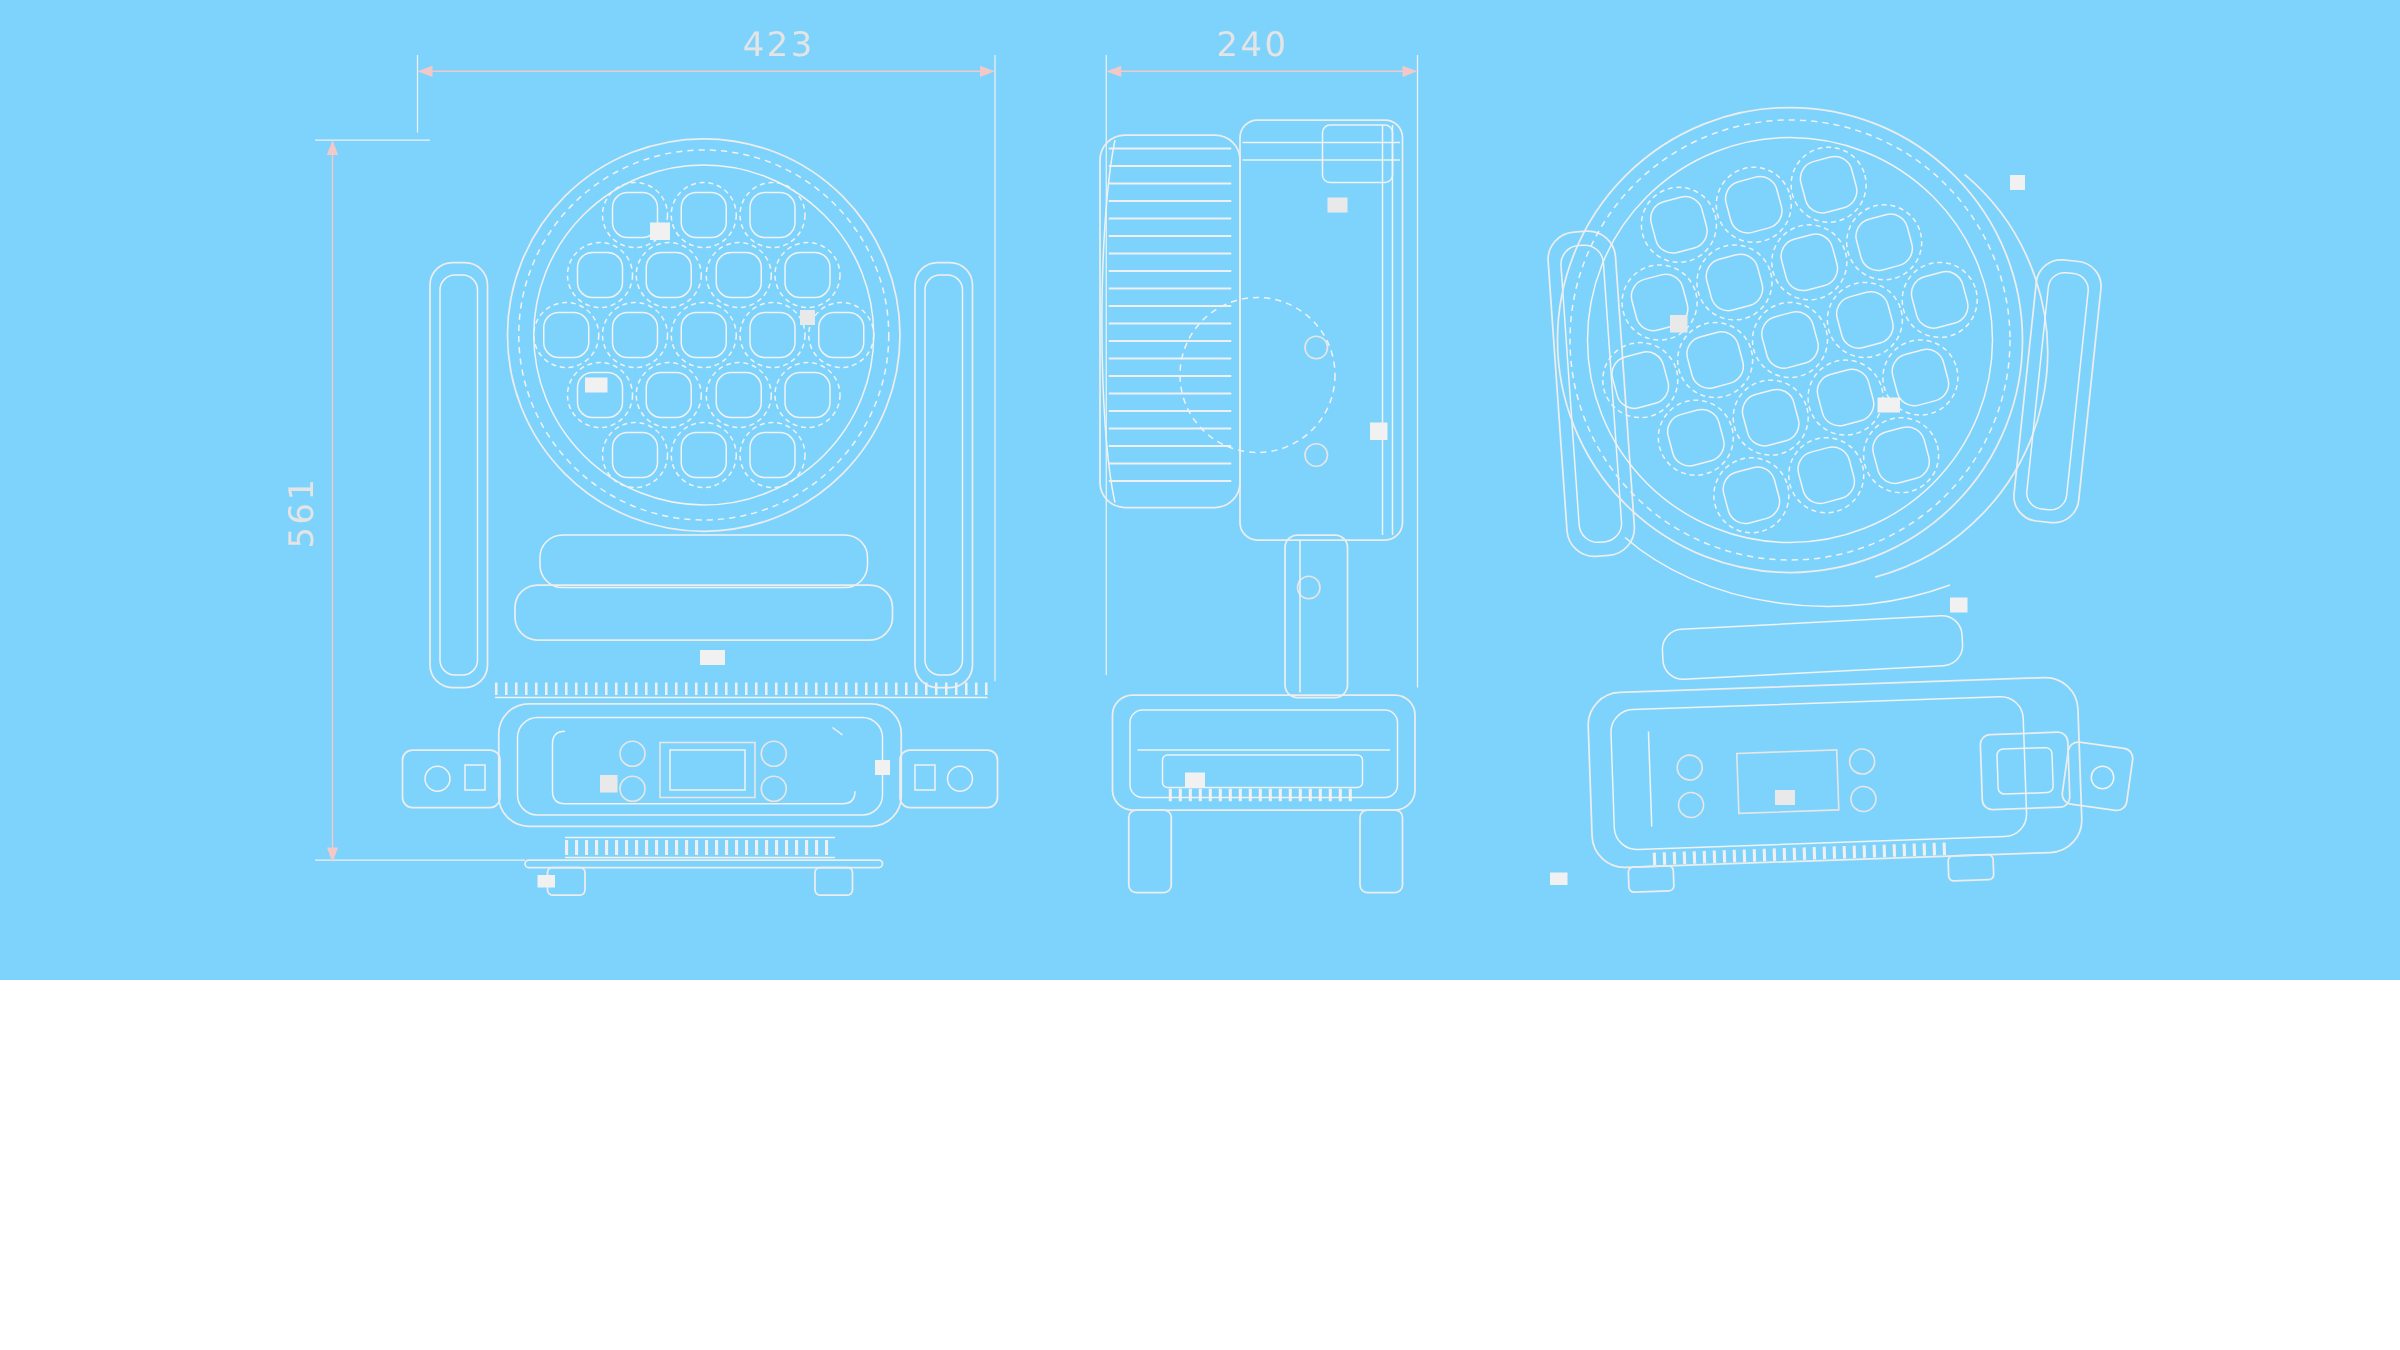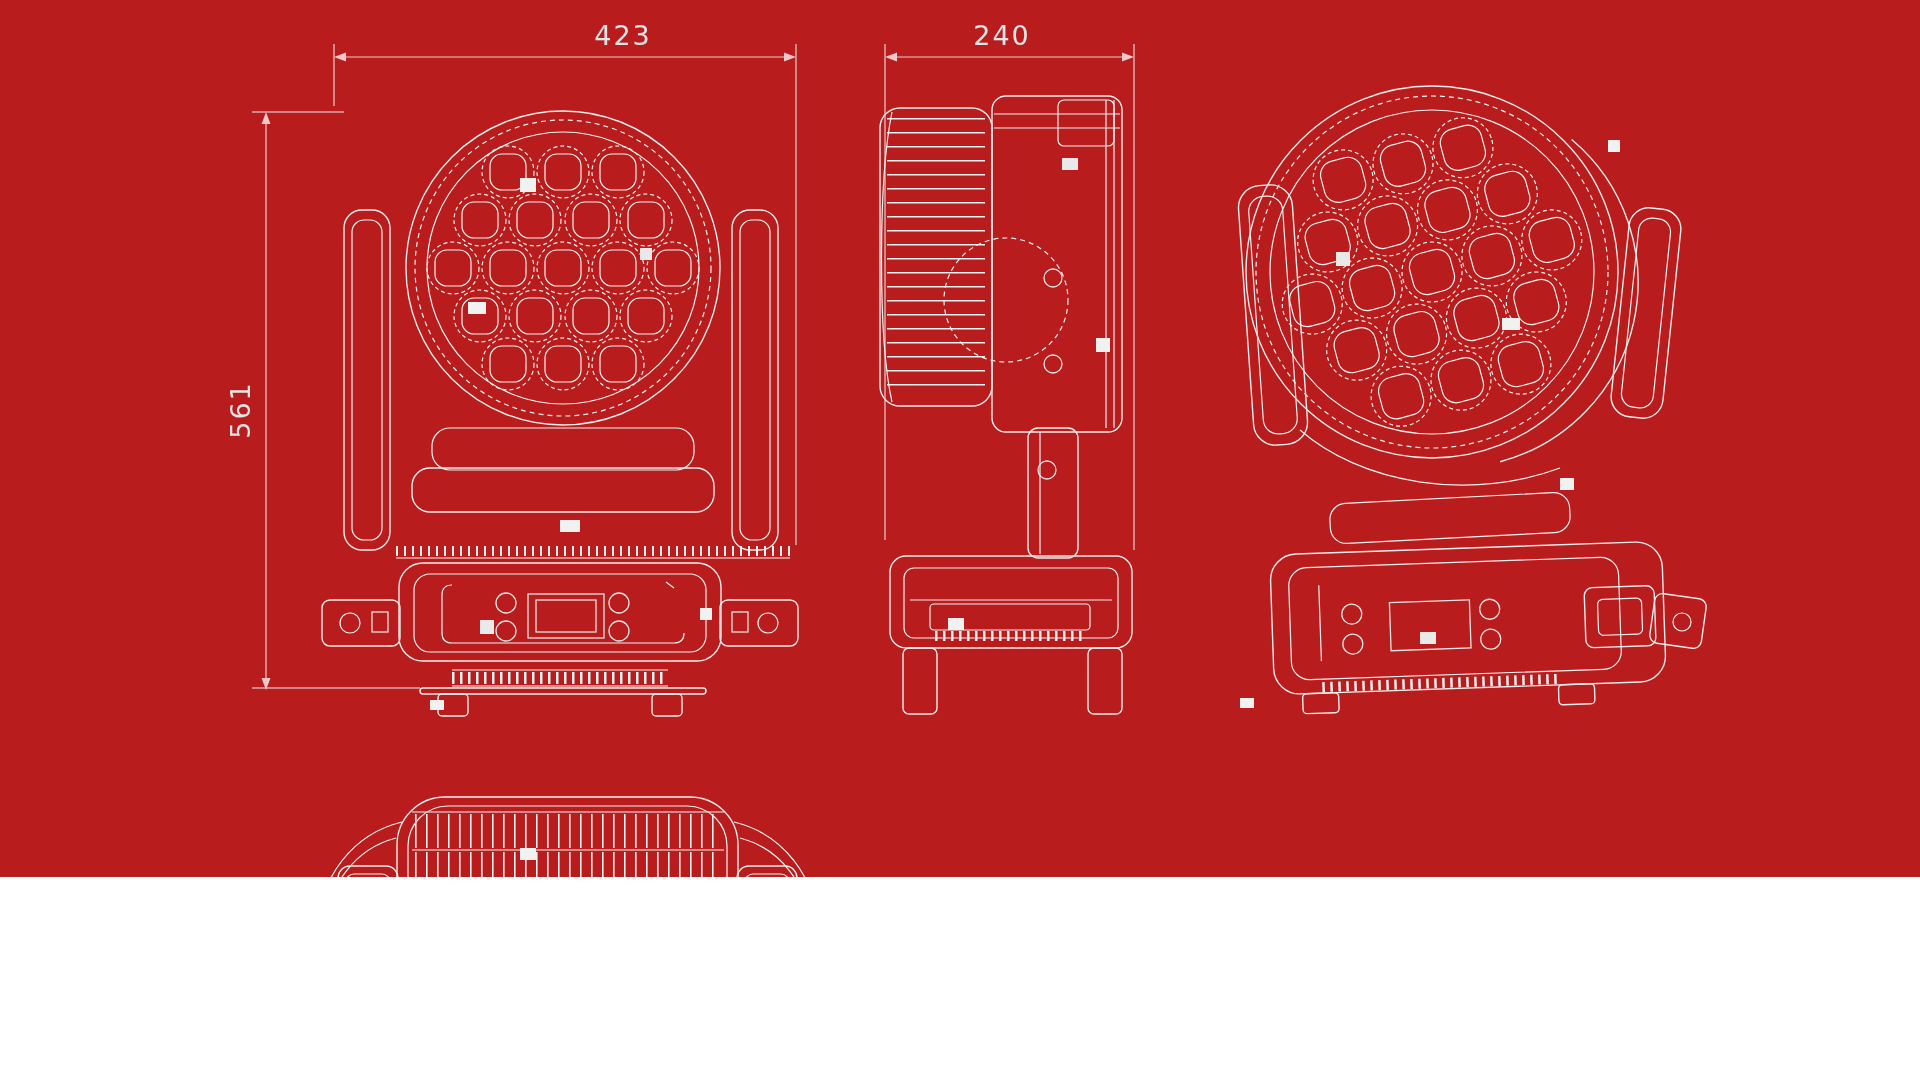--- a/index.html
+++ b/index.html
@@ -1,16 +1,16 @@
 <!DOCTYPE html>
 <html><head>
 <meta charset="utf-8">
 <style>
   html,body{margin:0;padding:0;background:#ffffff;}
-  .stage{position:relative;width:1920px;height:877px;background:#b91c1c;overflow:hidden;text-align:right;}
+  .stage{position:relative;width:1920px;height:784px;background:#7dd3fc;overflow:hidden;text-align:right;}
   svg{display:block;}
   .s1{stroke:#ededed;fill:none;stroke-width:1.4;}
   .s2{stroke:#f2f2f2;fill:none;stroke-width:1.2;}
   .s3{stroke:#e6e6e6;fill:none;stroke-width:1.3;}
   .dim{stroke:#f3c8c8;stroke-width:1.2;fill:none;}
   .dimfill{fill:#f3c8c8;stroke:none;}
   .ext{stroke:#f0f0f0;stroke-width:1;fill:none;}
   .fin{stroke:#f0f0f0;fill:none;}
   .patch{fill:#f1f1f1;stroke:none;}
   .patch2{fill:#e9e9e9;stroke:none;}

